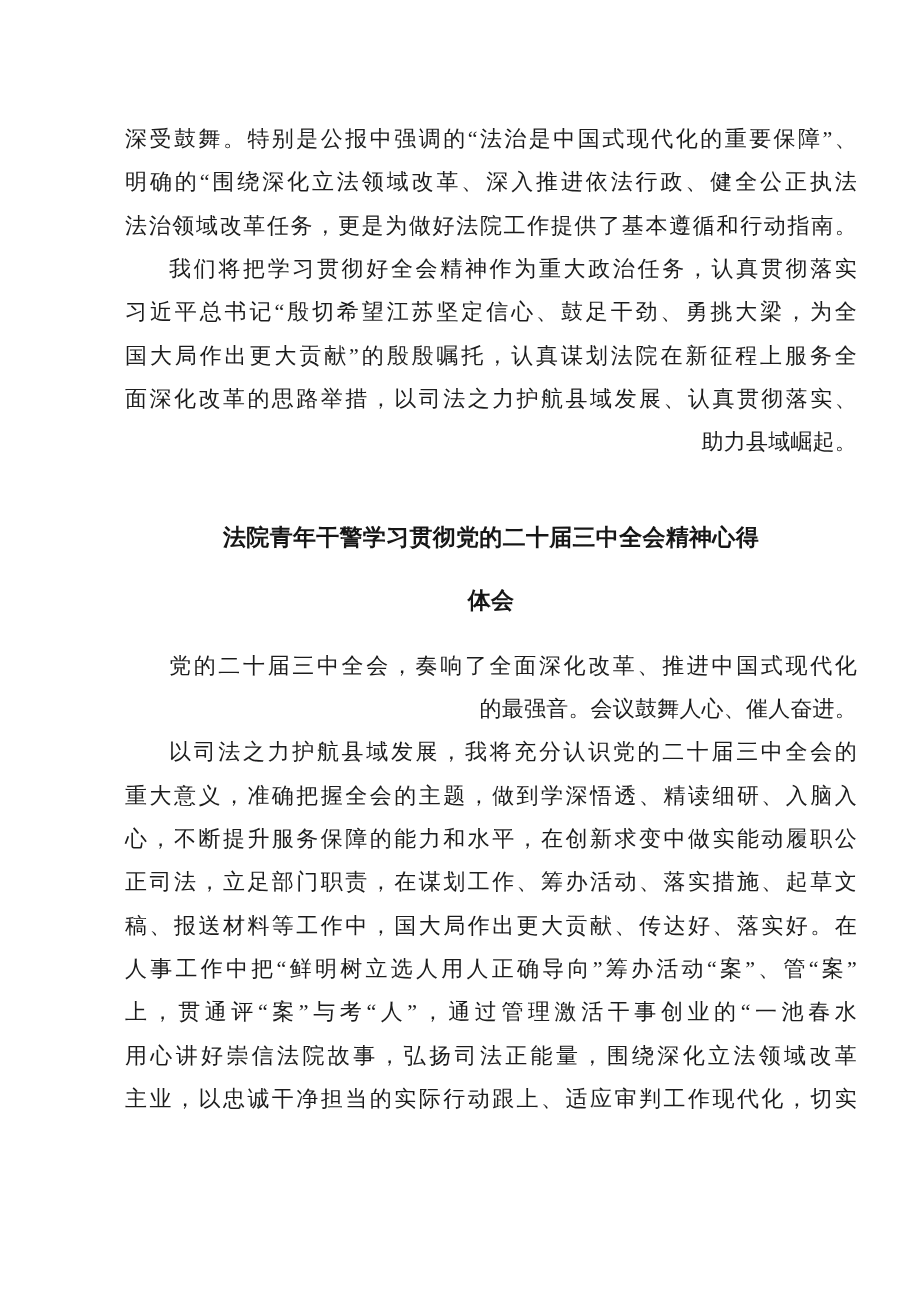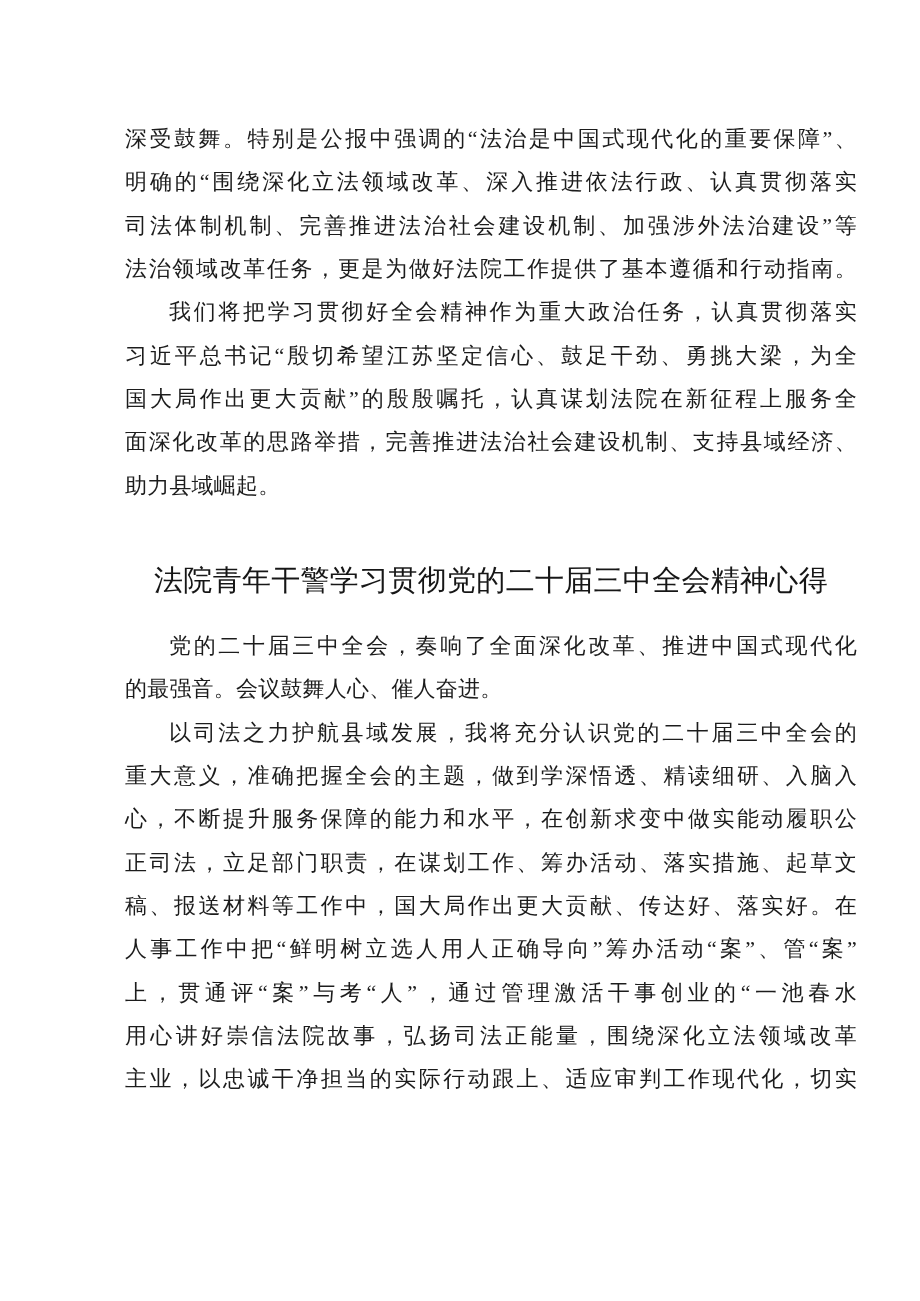--- a/index.html
+++ b/index.html
@@ -13,64 +13,65 @@
     padding: 117px 63px 0 125px;
     overflow: hidden;
     font-family: "Liberation Serif", "DejaVu Serif", serif;
     color: #1c1c1c;
   }
   .para { display: block; }
   .bl {
     font-size: 22px;
     line-height: 43.33px;
     height: 43.33px;
-    text-align: left;
+    text-align: right;
     letter-spacing: 0.2px;
   }
   .just {
     text-align: justify;
     text-align-last: justify;
   }
   .ind { text-indent: 44px; }
   .heading {
     margin: 42px 0 12px 0;
     font-family: "Liberation Sans", "DejaVu Sans", sans-serif;
     font-weight: 400;
     color: #161616;
   }
   .hl {
-    font-size: 29px;
+    font-size: 23px;
     line-height: 63px;
     height: 63px;
     text-align: center;
     letter-spacing: 0.3px;
+    font-weight: bold;
   }
 </style>
 </head>
 <body>
 
 <div class="page">
 
   <div class="para">
     <div class="bl just">深受鼓舞。特别是公报中强调的“法治是中国式现代化的重要保障”、</div>
-    <div class="bl just">明确的“围绕深化立法领域改革、深入推进依法行政、认真贯彻落实</div>
-    <div class="bl just">司法体制机制、完善推进法治社会建设机制、加强涉外法治建设”等</div>
+    <div class="bl just">明确的“围绕深化立法领域改革、深入推进依法行政、健全公正执法</div>
     <div class="bl just">法治领域改革任务，更是为做好法院工作提供了基本遵循和行动指南。</div>
   </div>
 
   <div class="para">
     <div class="bl just ind">我们将把学习贯彻好全会精神作为重大政治任务，认真贯彻落实</div>
     <div class="bl just">习近平总书记“殷切希望江苏坚定信心、鼓足干劲、勇挑大梁，为全</div>
     <div class="bl just">国大局作出更大贡献”的殷殷嘱托，认真谋划法院在新征程上服务全</div>
-    <div class="bl just">面深化改革的思路举措，完善推进法治社会建设机制、支持县域经济、</div>
+    <div class="bl just">面深化改革的思路举措，以司法之力护航县域发展、认真贯彻落实、</div>
     <div class="bl">助力县域崛起。</div>
   </div>
 
   <div class="heading">
     <div class="hl">法院青年干警学习贯彻党的二十届三中全会精神心得</div>
+    <div class="hl">体会</div>
   </div>
 
   <div class="para">
     <div class="bl just ind">党的二十届三中全会，奏响了全面深化改革、推进中国式现代化</div>
     <div class="bl">的最强音。会议鼓舞人心、催人奋进。</div>
   </div>
 
   <div class="para">
     <div class="bl just ind">以司法之力护航县域发展，我将充分认识党的二十届三中全会的</div>
     <div class="bl just">重大意义，准确把握全会的主题，做到学深悟透、精读细研、入脑入</div>

